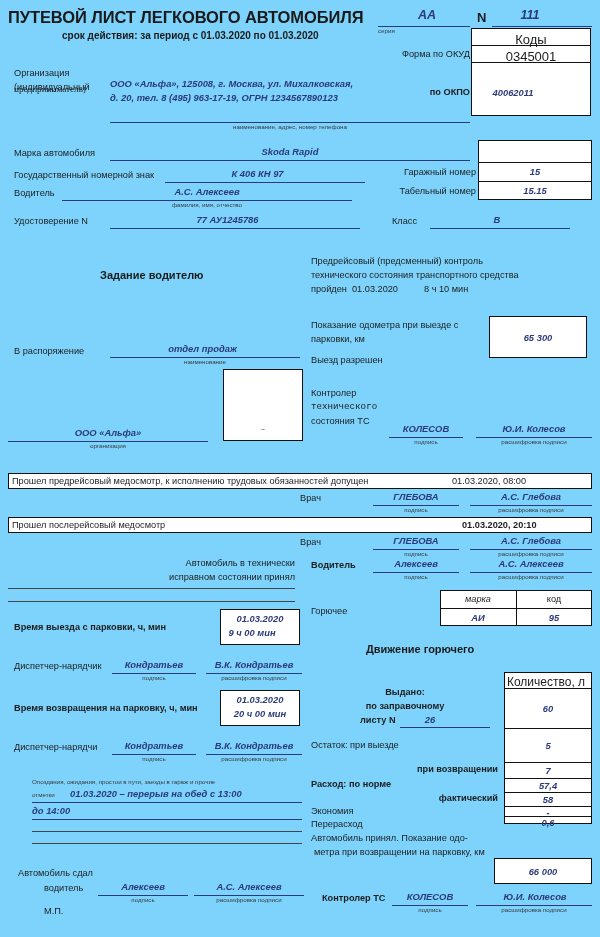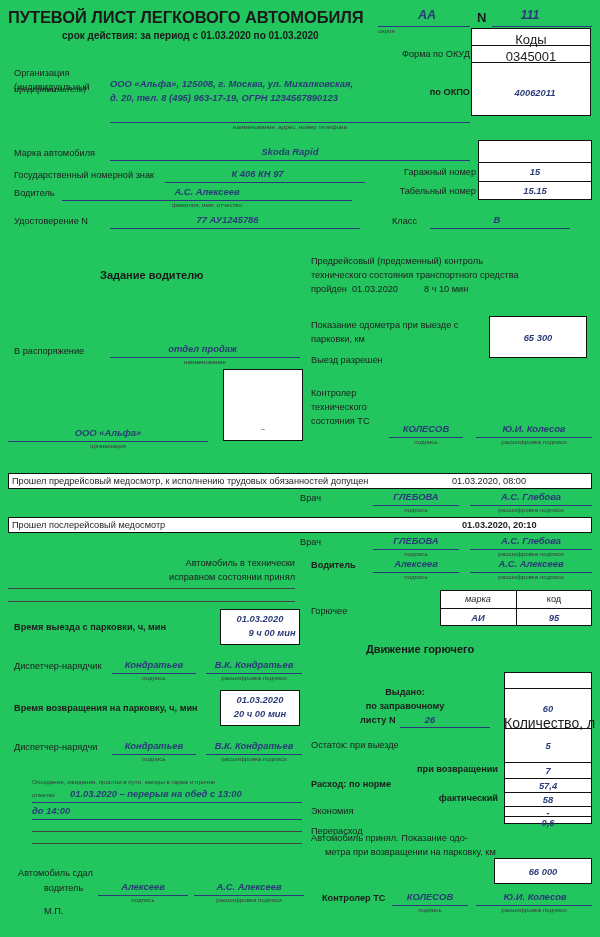--- a/index.html
+++ b/index.html
@@ -9,21 +9,21 @@
   }
   body {
     font-family: "Liberation Sans", sans-serif;
     color: #1a1a1a;
   }
   #page {
     position: relative;
     width: 600px;
     height: 937px;
     overflow: hidden;
-    background: #22c55e;
+    background: #7dd3fc;
   }
   .abs { position: absolute; }
 
   
   .lbl {               
     font-size: 9.2px;
     color: #1d1d1d;
     line-height: 1.15;
     white-space: nowrap;
   }
@@ -114,21 +114,21 @@
   <div class="abs lbl-b" style="left:477px; top:10px; font-size:13px;">N</div>
   <div class="abs ms ms-lg" style="left:495px; top:8px; width:70px; text-align:center;">111</div>
   <div class="abs rule" style="left:492px; top:26px; width:100px;"></div>
 
   <div class="abs box" style="left:471px; top:28px; width:120px; height:88px;"></div>
   <div class="abs hline" style="left:471px; top:45px; width:120px;"></div>
   <div class="abs hline" style="left:471px; top:62px; width:120px;"></div>
   <div class="abs prn ctr" style="left:471px; top:32px; width:120px;">Коды</div>
   <div class="abs prn ctr" style="left:471px; top:49px; width:120px;">0345001</div>
   <div class="abs lbl rgt" style="left:366px; top:49px; width:104px;">Форма по  ОКУД</div>
-  <div class="abs ms ctr" style="left:471px; top:87px; width:128px;">40062011</div>
+  <div class="abs ms ctr" style="left:449px; top:87px; width:128px;">40062011</div>
   <div class="abs lbl rgt" style="left:386px; top:87px; width:84px;font-weight:bold;">по ОКПО</div>
 
   <div class="abs lbl" style="left:14px; top:68px;">Организация</div>
   <div class="abs lbl" style="left:14px; top:82px;">(индивидуальный</div>
   <div class="abs lbl" style="left:14px; top:84px;font-family:Liberation Serif, serif;">предприниматель)</div>
 
   <div class="abs ms" style="left:110px; top:78px;">ООО «Альфа», 125008, г. Москва, ул. Михалковская,</div>
   <div class="abs ms" style="left:110px; top:92px;">д. 20, тел. 8 (495) 963-17-19, ОГРН 1234567890123</div>
 
   <div class="abs rule" style="left:110px; top:122px; width:360px;"></div>
@@ -174,21 +174,21 @@
   <div class="abs lbl" style="left:311px; top:320px;">Показание одометра при выезде с</div>
   <div class="abs lbl" style="left:311px; top:334px;">парковки, км</div>
   <div class="abs box" style="left:489px; top:316px; width:98px; height:42px;"></div>
   <div class="abs ms" style="left:489px; top:316px; width:98px; height:42px;">
     <span class="cellv">65 300</span>
   </div>
 
   <div class="abs lbl" style="left:311px; top:355px;">Выезд разрешен</div>
 
   <div class="abs lbl" style="left:311px; top:388px;">Контролер</div>
-  <div class="abs lbl" style="left:311px; top:402px;">технического</div>
+  <div class="abs lbl" style="left:311px; top:402px;font-family:Liberation Mono, monospace;">технического</div>
   <div class="abs lbl" style="left:311px; top:416px;">состояния ТС</div>
 
   <div class="abs ms" style="left:391px; top:423px; width:70px; text-align:center;">КОЛЕСОВ</div>
   <div class="abs rule" style="left:389px; top:437px; width:74px;"></div>
   <div class="abs tiny" style="left:389px; top:439px; width:74px;">подпись</div>
 
   <div class="abs ms" style="left:478px; top:423px; width:112px; text-align:center;">Ю.И. Колесов</div>
   <div class="abs rule" style="left:476px; top:437px; width:116px;"></div>
   <div class="abs tiny" style="left:476px; top:439px; width:116px;">расшифровка подписи</div>
 
@@ -249,21 +249,21 @@
   <div class="abs lbl ctr" style="left:440px; top:594px; width:76px;font-style:italic;">марка</div>
   <div class="abs lbl ctr" style="left:516px; top:594px; width:76px;">код</div>
   <div class="abs ms ctr" style="left:440px; top:612px; width:76px;">АИ</div>
   <div class="abs ms ctr" style="left:516px; top:612px; width:76px;">95</div>
 
   <div class="abs sect" style="left:366px; top:643px;">Движение горючего</div>
 
   <div class="abs lbl-b lbl" style="left:14px; top:622px;">Время выезда с парковки, ч, мин</div>
   <div class="abs box" style="left:220px; top:609px; width:80px; height:36px;"></div>
   <div class="abs ms ctr two-line" style="left:220px; top:613px; width:80px;">01.03.2020</div>
-  <div class="abs ms ctr two-line" style="left:208px; top:627px; width:60px;padding-left:34px;">9 ч 00 мин</div>
+  <div class="abs ms ctr two-line" style="left:222px; top:627px; width:60px;">9 ч 00 мин</div>
 
   <div class="abs lbl" style="left:14px; top:661px;">Диспетчер-нарядчик</div>
   <div class="abs ms" style="left:114px; top:659px; width:80px; text-align:center;">Кондратьев</div>
   <div class="abs rule" style="left:112px; top:673px; width:84px;"></div>
   <div class="abs tiny" style="left:112px; top:675px; width:84px;">подпись</div>
   <div class="abs ms" style="left:208px; top:659px; width:92px; text-align:center;">В.К. Кондратьев</div>
   <div class="abs rule" style="left:206px; top:673px; width:96px;"></div>
   <div class="abs tiny" style="left:206px; top:675px; width:96px;">расшифровка подписи</div>
 
   <div class="abs lbl-b lbl" style="left:14px; top:703px;">Время возвращения на парковку, ч, мин</div>
@@ -281,44 +281,44 @@
 
   <div class="abs box" style="left:504px; top:672px; width:88px; height:152px;"></div>
   <div class="abs hline" style="left:504px; top:688px; width:88px;"></div>
   <div class="abs hline" style="left:504px; top:728px; width:88px;"></div>
   <div class="abs hline" style="left:504px; top:762px; width:88px;"></div>
   <div class="abs hline" style="left:504px; top:778px; width:88px;"></div>
   <div class="abs hline" style="left:504px; top:792px; width:88px;"></div>
   <div class="abs hline" style="left:504px; top:806px; width:88px;"></div>
   <div class="abs hline" style="left:504px; top:816px; width:88px;"></div>
 
-  <div class="abs lbl ctr" style="left:504px; top:676px; width:84px; font-size:14px;margin-top:39px;">Количество, л</div>
+  <div class="abs lbl ctr" style="left:504px; top:676px; width:84px; font-size:12px;">Количество, л</div>
   <div class="abs ms ctr" style="left:504px; top:703px; width:88px;">60</div>
   <div class="abs ms ctr" style="left:504px; top:740px; width:88px;">5</div>
   <div class="abs ms ctr" style="left:504px; top:765px; width:88px;">7</div>
   <div class="abs ms ctr" style="left:504px; top:780px; width:88px;">57,4</div>
   <div class="abs ms ctr" style="left:504px; top:794px; width:88px;">58</div>
   <div class="abs ms ctr" style="left:504px; top:807px; width:88px;">-</div>
   <div class="abs ms ctr" style="left:504px; top:817px; width:88px;">0,6</div>
 
   <div class="abs lbl-b lbl ctr" style="left:320px; top:687px; width:170px;">Выдано:</div>
   <div class="abs lbl-b lbl ctr" style="left:320px; top:701px; width:170px;">по заправочному</div>
   <div class="abs lbl-b lbl" style="left:360px; top:715px;">листу N</div>
   <div class="abs ms" style="left:410px; top:714px; width:40px; text-align:center;">26</div>
   <div class="abs rule" style="left:400px; top:727px; width:90px;"></div>
 
   <div class="abs lbl" style="left:311px; top:740px;">Остаток: при выезде</div>
   <div class="abs lbl-b lbl rgt" style="left:330px; top:764px; width:168px;">при возвращении</div>
   <div class="abs lbl-b lbl" style="left:311px; top:779px;">Расход: по норме</div>
   <div class="abs lbl-b lbl rgt" style="left:330px; top:793px; width:168px;">фактический</div>
   <div class="abs lbl" style="left:311px; top:806px;">Экономия</div>
-  <div class="abs lbl" style="left:311px; top:819px;margin-top:7px;">Перерасход</div>
+  <div class="abs lbl" style="left:311px; top:819px;">Перерасход</div>
 
   <div class="abs lbl" style="left:311px; top:833px;">Автомобиль принял. Показание одо-</div>
-  <div class="abs lbl" style="left:325px; top:847px;">метра при возвращении на парковку, км</div>
+  <div class="abs lbl" style="left:314px; top:847px;">метра при возвращении на парковку, км</div>
   <div class="abs box" style="left:494px; top:858px; width:98px; height:26px;"></div>
   <div class="abs ms" style="left:494px; top:858px; width:98px; height:26px;">
     <span class="cellv">66 000</span>
   </div>
 
   <div class="abs tiny" style="left:32px; top:779px; width:270px; text-align:left;">Опоздания, ожидания, простои в пути, заезды в гараж и прочие</div>
   <div class="abs tiny" style="left:32px; top:792px; width:40px; text-align:left;">отметки</div>
   <div class="abs ms" style="left:70px; top:788px;">01.03.2020 – перерыв на обед с 13:00</div>
   <div class="abs rule" style="left:32px; top:802px; width:270px;"></div>
   <div class="abs ms" style="left:32px; top:805px;">до 14:00</div>

